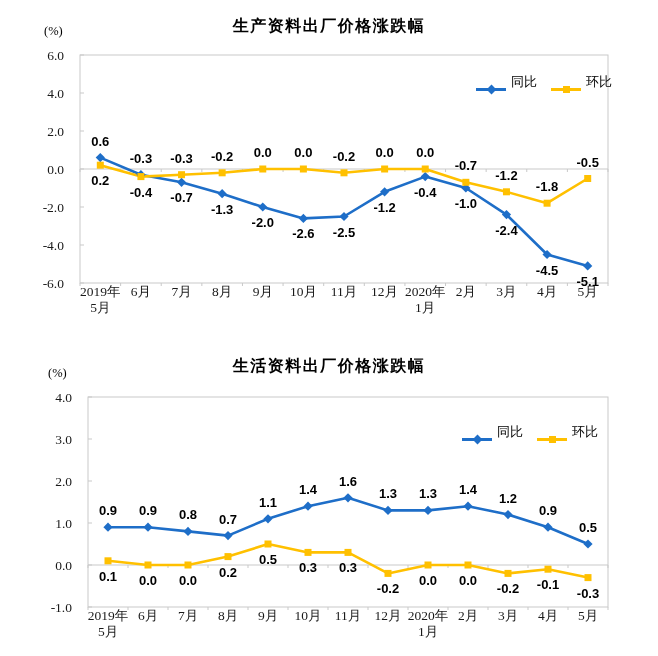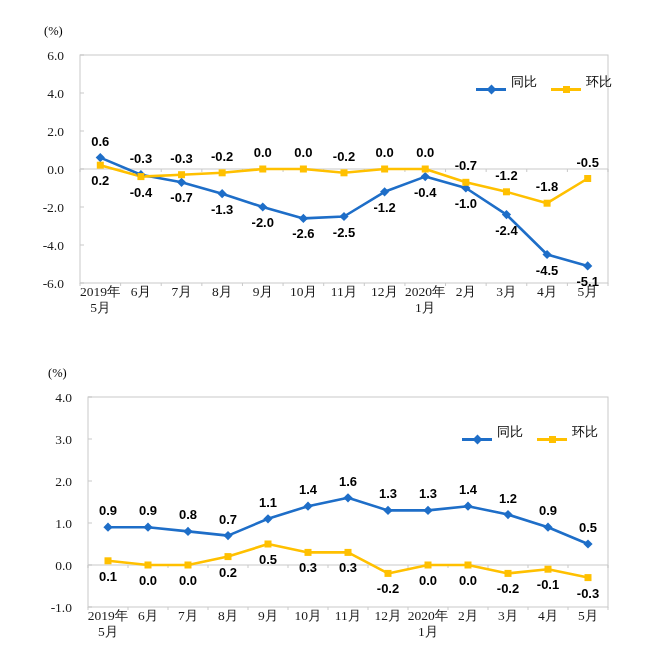--- a/index.html
+++ b/index.html
@@ -26,20 +26,21 @@
   .ltext{font-size:13px;color:#000;}
   .ytick,.xtick{font-family:"Liberation Serif","DejaVu Serif",serif;font-size:13.5px;fill:#1a1a1a;}
   .dlabel{font-family:"Liberation Sans","DejaVu Sans",sans-serif;font-size:13px;font-weight:600;fill:#000;}
 </style>
 </head>
 <body>
 
 <div class="page">
 
   <section class="chart" id="chart0">
+    <div class="title">生产资料出厂价格涨跌幅</div>
     <div class="unit">(%)</div>
     <svg class="canvas" id="svg0" width="658" height="330">
         <rect x="80" y="55" width="528" height="228" fill="none" stroke="#C9C9C9" stroke-width="1"></rect>
         <line x1="80" y1="169" x2="608" y2="169" stroke="#C9C9C9" stroke-width="1"></line>
         <line x1="80" y1="55" x2="84" y2="55" stroke="#C9C9C9" stroke-width="1"></line>
         <text x="64" y="59.5" text-anchor="end" class="ytick">6.0</text>
         <line x1="80" y1="93" x2="84" y2="93" stroke="#C9C9C9" stroke-width="1"></line>
         <text x="64" y="97.5" text-anchor="end" class="ytick">4.0</text>
         <line x1="80" y1="131" x2="84" y2="131" stroke="#C9C9C9" stroke-width="1"></line>
         <text x="64" y="135.5" text-anchor="end" class="ytick">2.0</text>
@@ -157,20 +158,21 @@
       <div class="legend-item">
         <span class="lline" style="background: rgb(255, 192, 0);">
             <span class="lmark" style="background: rgb(255, 192, 0);"></span>
           </span>
         <span class="ltext">环比</span>
       </div>
     </div>
   </section>
 
   <section class="chart" id="chart1">
+    <div class="title">生活资料出厂价格涨跌幅</div>
     <div class="unit">(%)</div>
     <svg class="canvas" id="svg1" width="658" height="326">
         <rect x="88" y="67" width="520" height="210" fill="none" stroke="#C9C9C9" stroke-width="1"></rect>
         <line x1="88" y1="235" x2="608" y2="235" stroke="#C9C9C9" stroke-width="1"></line>
         <line x1="88" y1="67" x2="92" y2="67" stroke="#C9C9C9" stroke-width="1"></line>
         <text x="72" y="71.5" text-anchor="end" class="ytick">4.0</text>
         <line x1="88" y1="109" x2="92" y2="109" stroke="#C9C9C9" stroke-width="1"></line>
         <text x="72" y="113.5" text-anchor="end" class="ytick">3.0</text>
         <line x1="88" y1="151" x2="92" y2="151" stroke="#C9C9C9" stroke-width="1"></line>
         <text x="72" y="155.5" text-anchor="end" class="ytick">2.0</text>

